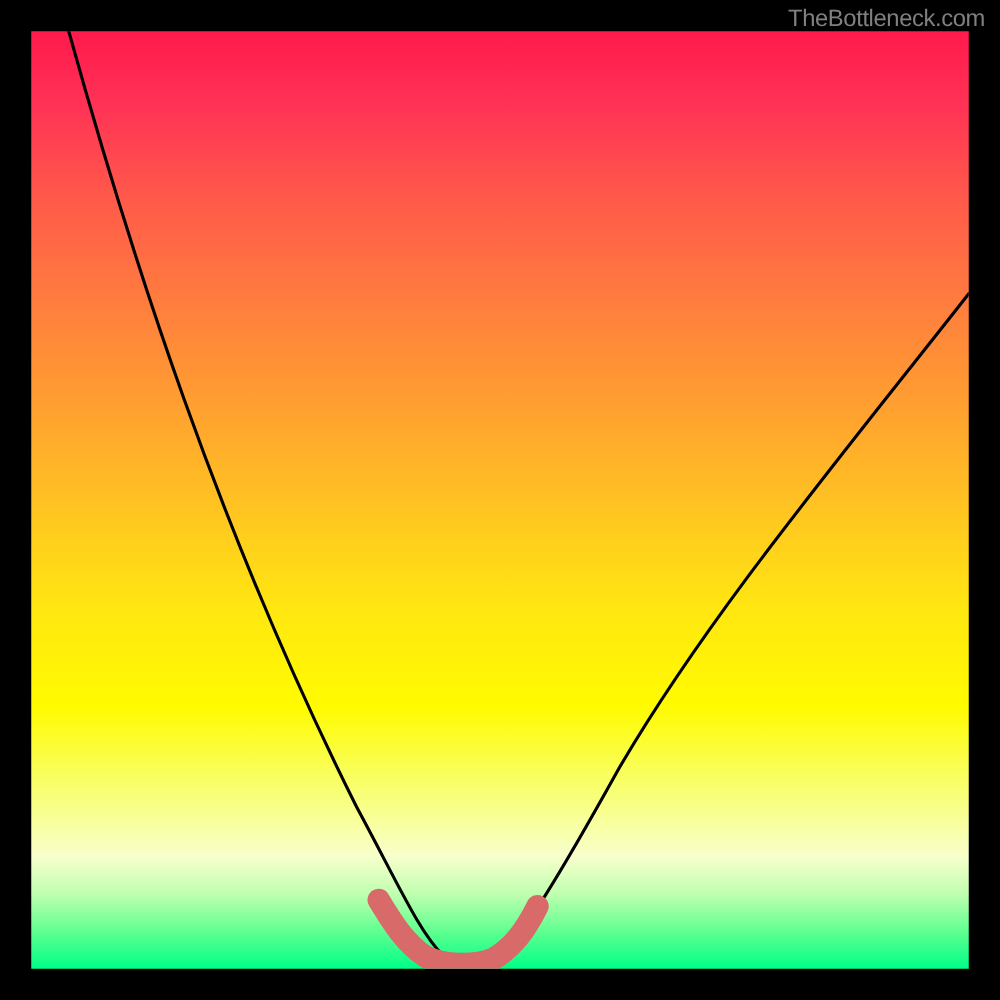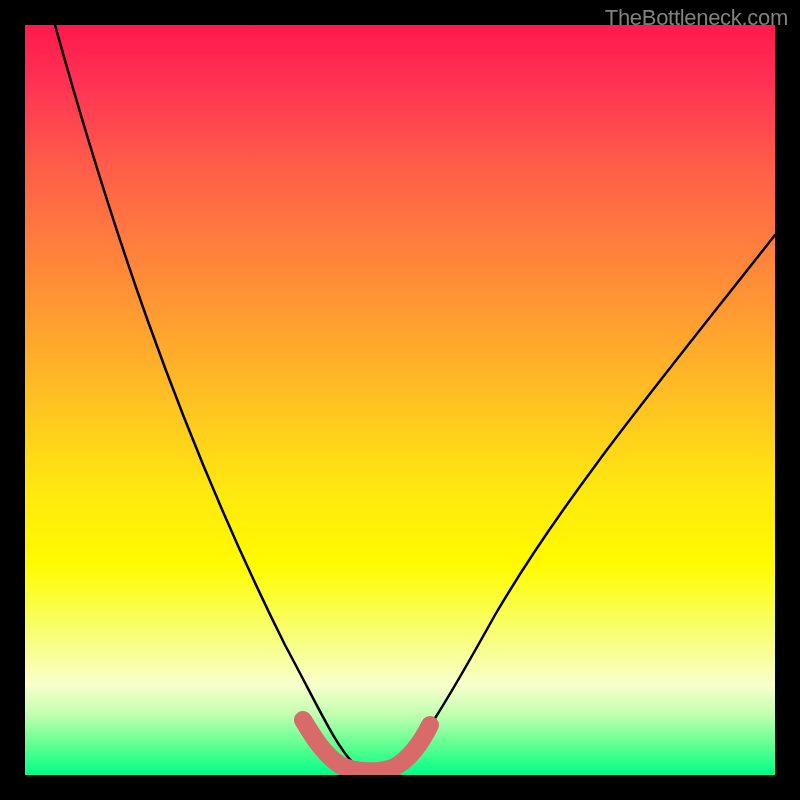--- a/index.html
+++ b/index.html
@@ -37,21 +37,21 @@
       #c0ffb0 92%,
       #60ff90 96%,
       #00ff88 100%
     );
   }
   .watermark {
     position: absolute;
     top: 5px;
     right: 12px;
     color: #808080;
-    font-size: 22px;
+    font-size: 19px;
     font-weight: 500;
     letter-spacing: -0.3px;
     z-index: 10;
   }
   svg.curves {
     position: absolute;
     left: 0;
     top: 0;
     width: 750px;
     height: 750px;

